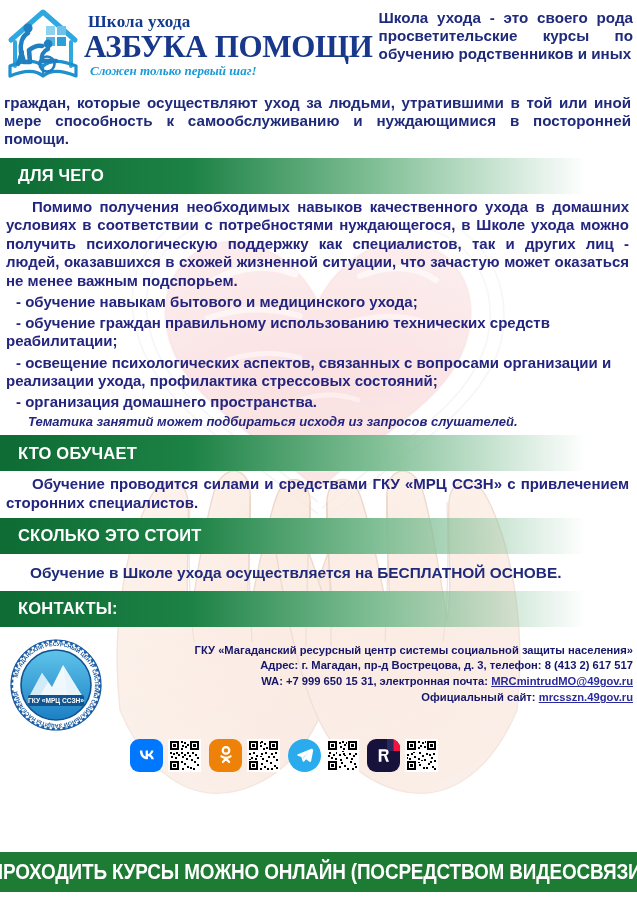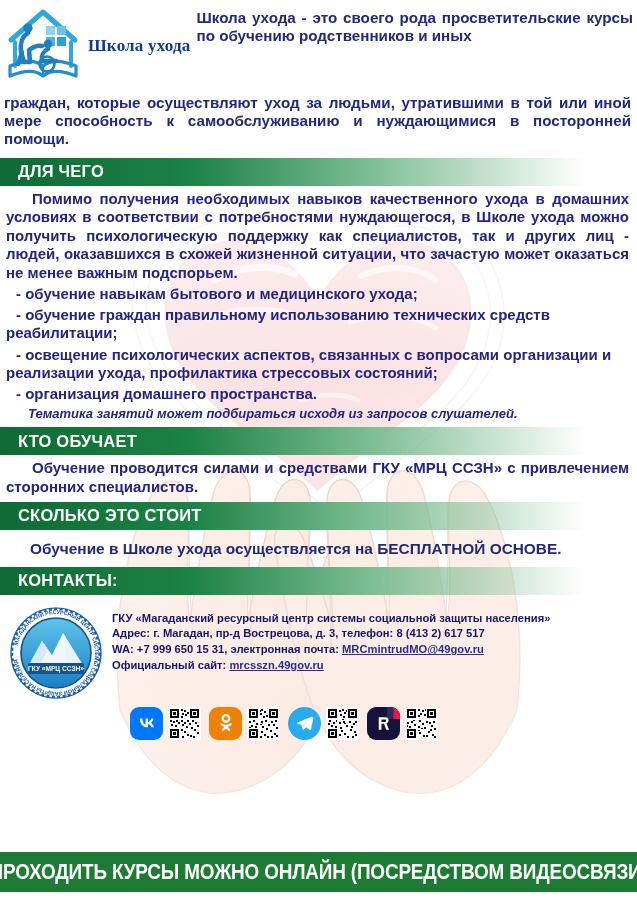--- a/index.html
+++ b/index.html
@@ -102,21 +102,21 @@
     text-align: justify;
     text-align-last: left;
     padding: 0 6px 4px 4px;
     margin-top: -2px;
   }
 
   
   .bar {
     position: relative;
     z-index: 3;
-    height: 28px;
+    height: 36px;
     display: flex;
     align-items: center;
     color: #ffffff;
     font-size: 16.5px;
     font-weight: bold;
     letter-spacing: 0.2px;
     padding-left: 18px;
     box-sizing: border-box;
     margin: 5px 0 4px 0;
     background: linear-gradient(to right, #0d6b33 0%, #1d8245 26%, #5fae79 52%, #b9d9c3 74%, rgba(255,255,255,0) 100%);
@@ -183,20 +183,21 @@
     padding: 6px 4px 0 8px;
   }
   .seal {
     width: 96px; height: 96px;
     flex: 0 0 96px;
   }
   .contact-lines {
     flex: 1 1 auto;
     padding-left: 8px;
     padding-top: 6px;
+    text-align: right;
   }
   .contact-line {
     font-size: 11.2px;
     font-weight: bold;
     color: #16166b;
     line-height: 1.42;
     white-space: nowrap;
   }
   .contact-link {
     color: #2a2a9c;
@@ -353,20 +354,22 @@
           <path d="M22 27 C 16 30 14 38 15 46 L18 56 L24 56 L23 44 C 27 41 32 39 36 40" fill="none" stroke="#1f7fc0" stroke-width="4.6" stroke-linecap="round" stroke-linejoin="round"></path>
           <path d="M16 46 L12 58" stroke="#1f7fc0" stroke-width="4.2" stroke-linecap="round"></path>
 
           <circle cx="42" cy="38" r="4.4" fill="#1f7fc0"></circle>
           <path d="M42 43 C 37 45 35 50 36 55 L50 55" fill="none" stroke="#1f7fc0" stroke-width="4.4" stroke-linecap="round" stroke-linejoin="round"></path>
           <circle cx="41" cy="58" r="7.5" fill="none" stroke="#1f7fc0" stroke-width="2.6"></circle>
         </svg>
       </span>
       <span class="logo-text">
         <div class="logo-line1">Школа ухода</div>
+        <div class="logo-line2">АЗБУКА ПОМОЩИ</div>
+        <div class="logo-line3">Сложен только первый шаг!</div>
       </span>
     </div>
 
     <div class="intro-right">Школа ухода - это своего рода просветительские курсы по обучению родственников и иных</div>
   </div>
 
   <div class="intro-cont">граждан, которые осуществляют уход за людьми, утратившими в той или иной мере способность к самообслуживанию и нуждающимися в посторонней помощи.</div>
 
   <div class="bar short">ДЛЯ ЧЕГО</div>
   <div class="para indent">Помимо получения необходимых навыков качественного ухода в домашних условиях в соответствии с потребностями нуждающегося, в Школе ухода можно получить психологическую поддержку как специалистов, так и других лиц - людей, оказавшихся в схожей жизненной ситуации, что зачастую может оказаться не менее важным подспорьем.</div>

